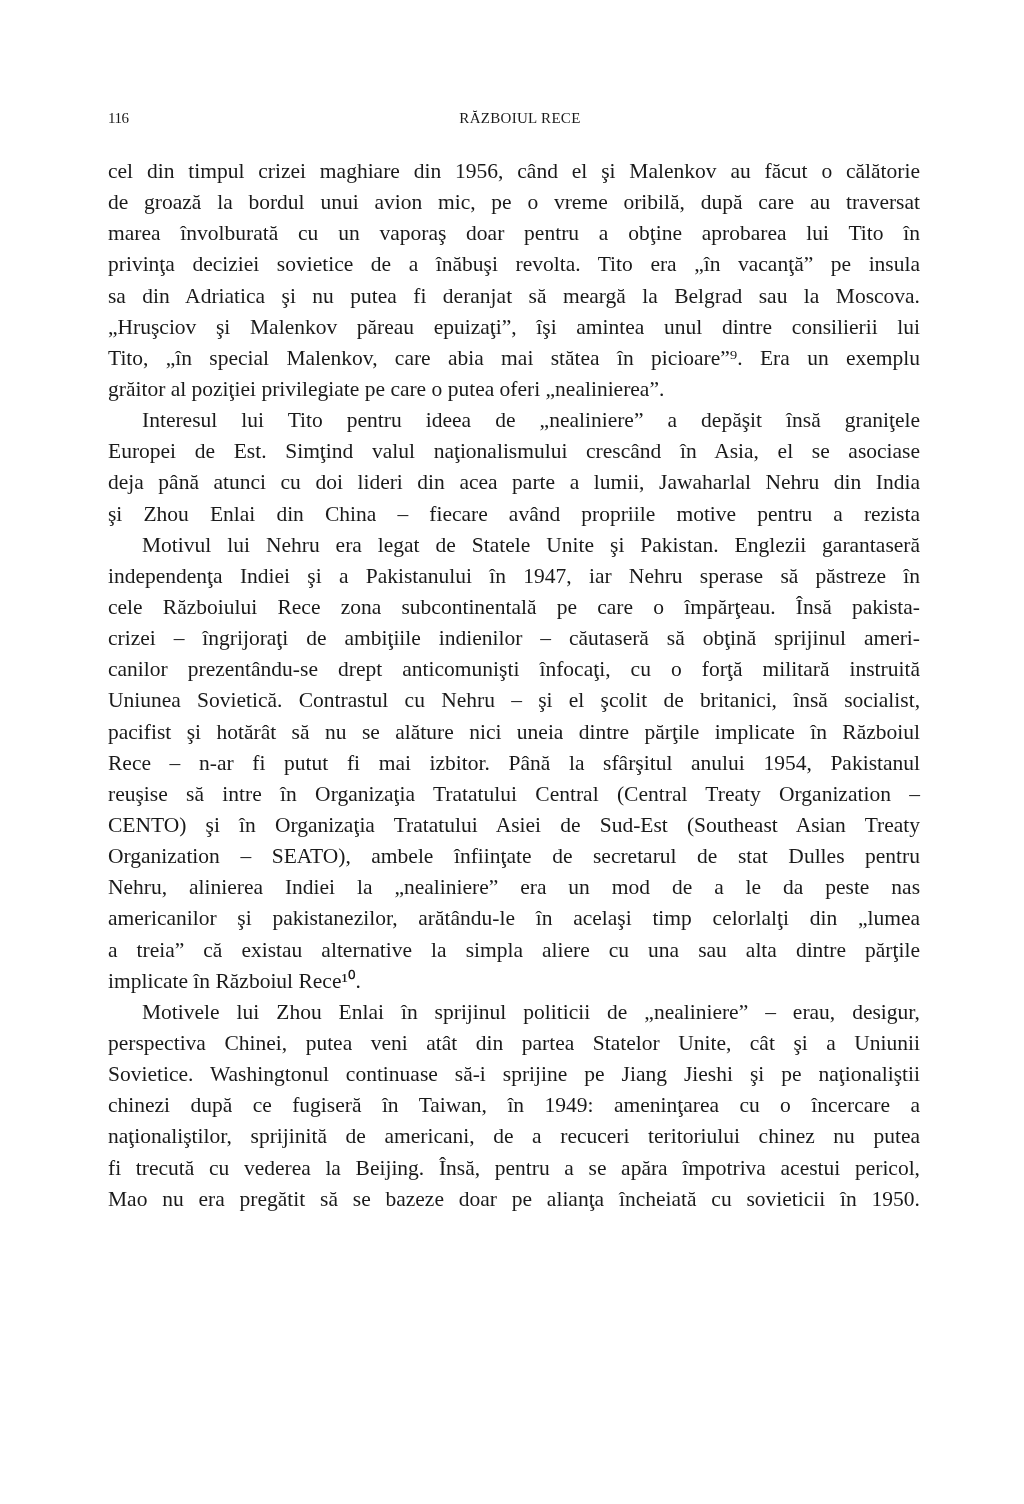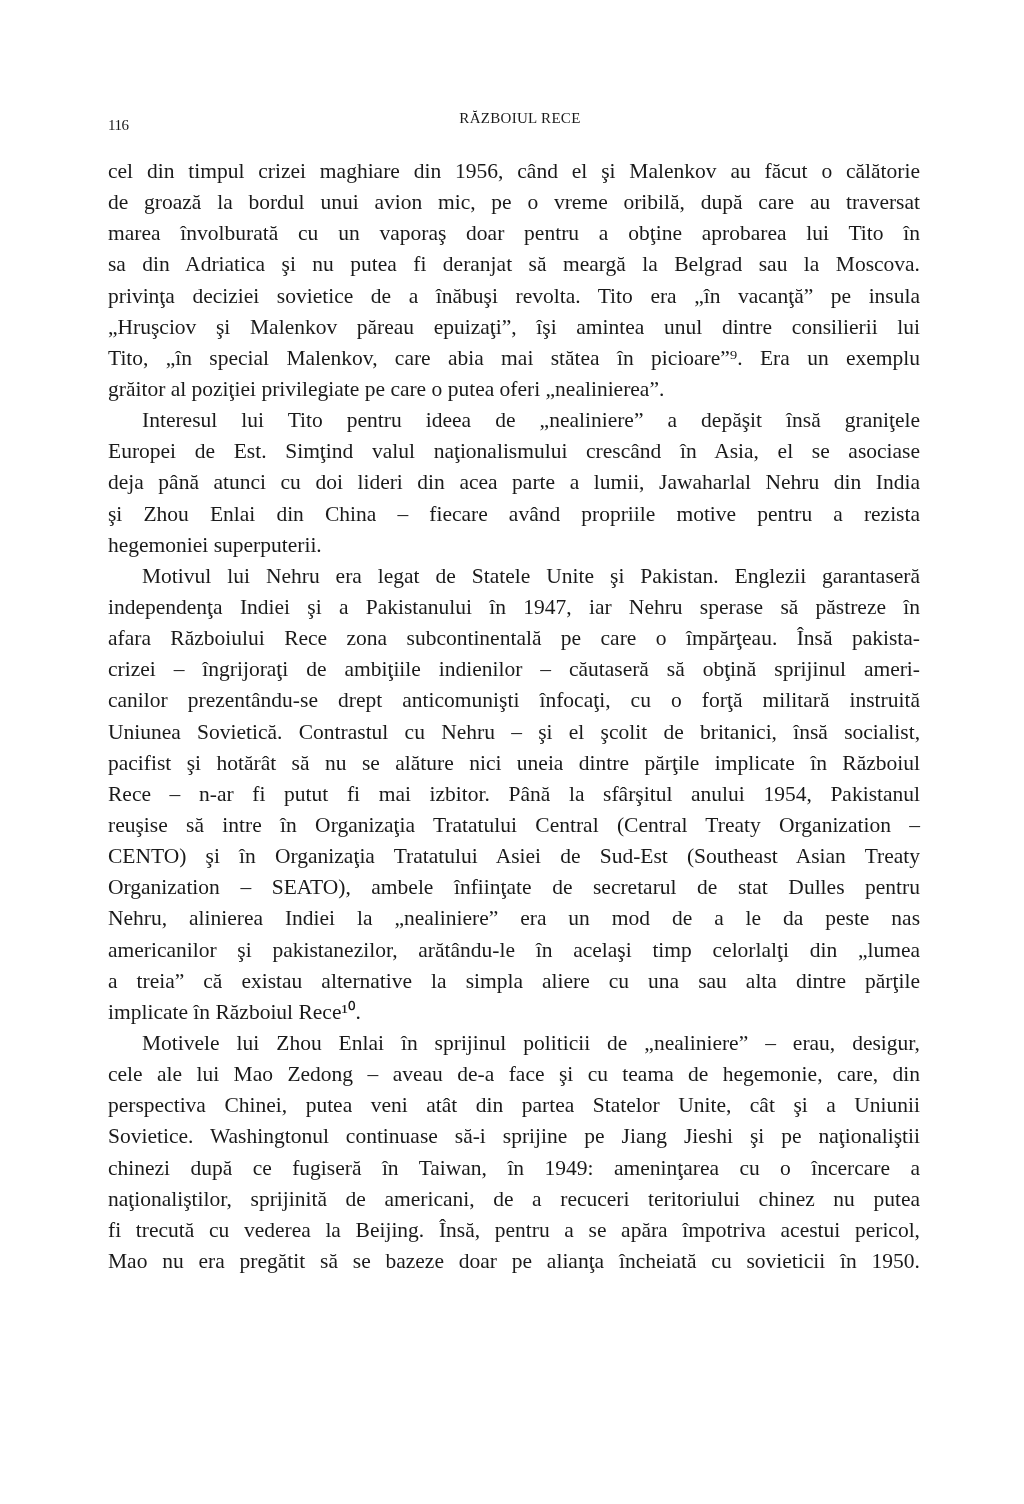--- a/index.html
+++ b/index.html
@@ -1,19 +1,19 @@
 <!DOCTYPE html>
 <html><head>
 <meta charset="utf-8">
 <style>
   html, body { margin: 0; padding: 0; background: #ffffff; }
   body { width: 1024px; height: 1504px; position: relative; overflow: hidden;
          font-family: "Liberation Serif", "DejaVu Serif", serif; color: #1a1a1a; }
   .header { position: absolute; top: 110px; left: 108px; width: 812px; height: 24px; }
-  .page-num { position: absolute; left: 0; top: 7px; font-size: 15px; letter-spacing: -0.5px; }
+  .page-num { position: absolute; left: 0; top: 0; font-size: 15px; letter-spacing: -0.5px; }
   .running-head { position: absolute; left: 12px; right: 0; top: 0; text-align: center; font-size: 15px; letter-spacing: 0.3px; }
   .body-text { position: absolute; top: 156px; left: 108px; width: 812px; }
   .line { display: block; height: 31.15px; line-height: 31.15px; font-size: 21.5px;
           white-space: nowrap; text-align: justify; text-align-last: justify;
           transform-origin: left center; font-family: Liberation Serif, serif; }
   .line.last { text-align-last: left; }
   .line.indent { padding-left: 34px; }
 </style>
 </head>
 <body>
@@ -21,53 +21,51 @@
 <div class="header">
   <span class="page-num">116</span>
   <span class="running-head">RĂZBOIUL RECE</span>
 </div>
 
 <div class="body-text">
   <div>
     <span class="line">cel din timpul crizei maghiare din 1956, când el şi Malenkov au făcut o călătorie</span>
     <span class="line">de groază la bordul unui avion mic, pe o vreme oribilă, după care au traversat</span>
     <span class="line">marea învolburată cu un vaporaş doar pentru a obţine aprobarea lui Tito în</span>
+    <span class="line">privinţa deciziei sovietice de a înăbuşi revolta. Tito era „în vacanţă” pe insula</span>
     <span class="line">sa din Adriatica şi nu putea fi deranjat să meargă la Belgrad sau la Moscova.</span>
-    <span class="line">privinţa deciziei sovietice de a înăbuşi revolta. Tito era „în vacanţă” pe insula</span>
     <span class="line">„Hruşciov şi Malenkov păreau epuizaţi”, îşi amintea unul dintre consilierii lui</span>
     <span class="line">Tito, „în special Malenkov, care abia mai stătea în picioare”⁹. Era un exemplu</span>
     <span class="line last">grăitor al poziţiei privilegiate pe care o putea oferi „nealinierea”.</span>
   </div>
   <div>
     <span class="line indent">Interesul lui Tito pentru ideea de „nealiniere” a depăşit însă graniţele</span>
     <span class="line">Europei de Est. Simţind valul naţionalismului crescând în Asia, el se asociase</span>
     <span class="line">deja până atunci cu doi lideri din acea parte a lumii, Jawaharlal Nehru din India</span>
     <span class="line">şi Zhou Enlai din China – fiecare având propriile motive pentru a rezista</span>
-    <span class="line last">hegemoniei superputerii.</span>
   </div>
   <div>
     <span class="line indent">Motivul lui Nehru era legat de Statele Unite şi Pakistan. Englezii garantaseră</span>
     <span class="line">independenţa Indiei şi a Pakistanului în 1947, iar Nehru sperase să păstreze în</span>
-    <span class="line">afara Războiului Rece zona subcontinentală pe care o împărţeau. Însă pakista-</span>
+    <span class="line">cele Războiului Rece zona subcontinentală pe care o împărţeau. Însă pakista-</span>
     <span class="line">crizei – îngrijoraţi de ambiţiile indienilor – căutaseră să obţină sprijinul ameri-</span>
     <span class="line">canilor prezentându-se drept anticomunişti înfocaţi, cu o forţă militară instruită</span>
     <span class="line">Uniunea Sovietică. Contrastul cu Nehru – şi el şcolit de britanici, însă socialist,</span>
     <span class="line">pacifist şi hotărât să nu se alăture nici uneia dintre părţile implicate în Războiul</span>
     <span class="line">Rece – n-ar fi putut fi mai izbitor. Până la sfârşitul anului 1954, Pakistanul</span>
     <span class="line">reuşise să intre în Organizaţia Tratatului Central (Central Treaty Organization –</span>
     <span class="line">CENTO) şi în Organizaţia Tratatului Asiei de Sud-Est (Southeast Asian Treaty</span>
     <span class="line">Organization – SEATO), ambele înfiinţate de secretarul de stat Dulles pentru</span>
     <span class="line">Nehru, alinierea Indiei la „nealiniere” era un mod de a le da peste nas</span>
     <span class="line">americanilor şi pakistanezilor, arătându-le în acelaşi timp celorlalţi din „lumea</span>
     <span class="line">a treia” că existau alternative la simpla aliere cu una sau alta dintre părţile</span>
     <span class="line last">implicate în Războiul Rece¹⁰.</span>
   </div>
   <div>
     <span class="line indent">Motivele lui Zhou Enlai în sprijinul politicii de „nealiniere” – erau, desigur,</span>
-    <span class="line">cele ale lui Mao Zedong – aveau de-a face şi cu teama de hegemonie, care, din</span>
     <span class="line">perspectiva Chinei, putea veni atât din partea Statelor Unite, cât şi a Uniunii</span>
     <span class="line">Sovietice. Washingtonul continuase să-i sprijine pe Jiang Jieshi şi pe naţionaliştii</span>
     <span class="line">chinezi după ce fugiseră în Taiwan, în 1949: ameninţarea cu o încercare a</span>
     <span class="line">naţionaliştilor, sprijinită de americani, de a recuceri teritoriului chinez nu putea</span>
     <span class="line">fi trecută cu vederea la Beijing. Însă, pentru a se apăra împotriva acestui pericol,</span>
     <span class="line">Mao nu era pregătit să se bazeze doar pe alianţa încheiată cu sovieticii în 1950.</span>
   </div>
 </div>
 
 </body></html>

